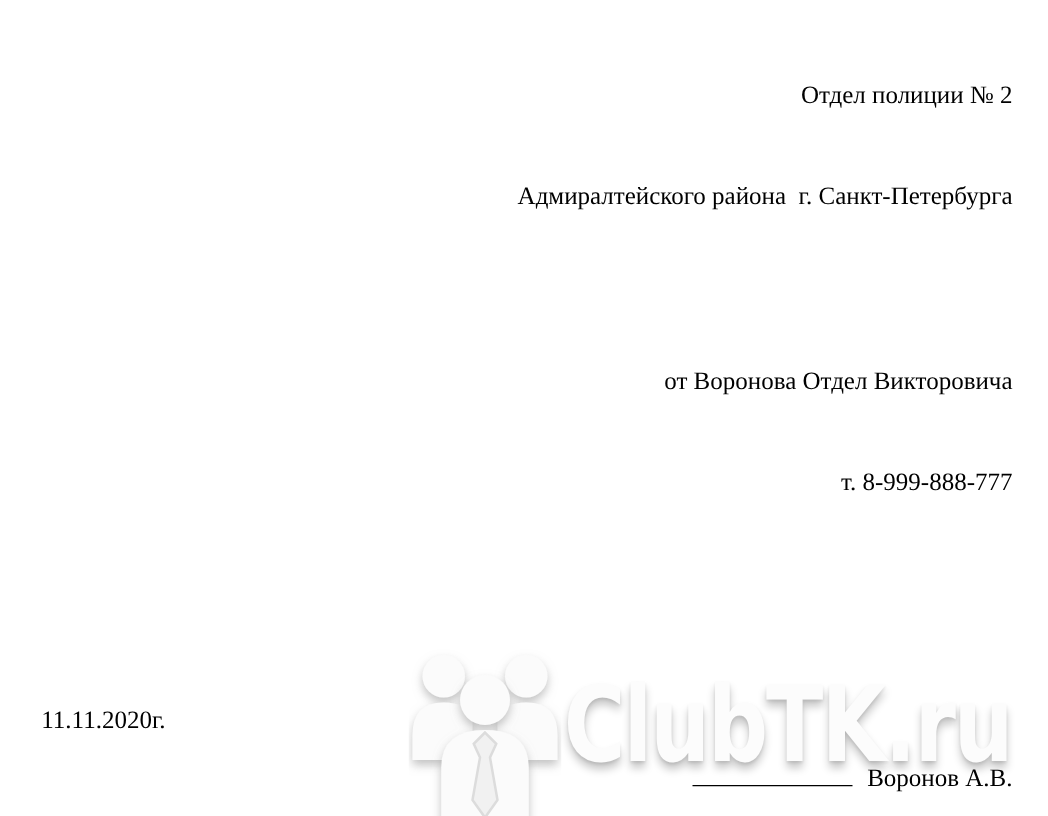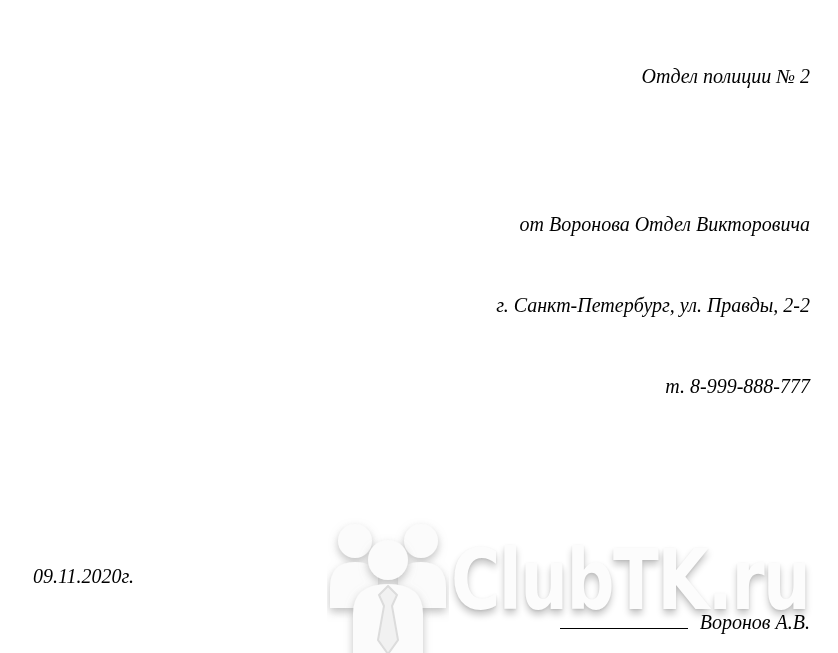--- a/index.html
+++ b/index.html
@@ -31,21 +31,20 @@
     text-shadow:0 5px 8px rgba(0,0,0,0.22),0 1px 3px rgba(0,0,0,0.10);
     transform:scaleX(0.80);
     transform-origin:left top;
   }
   
   .content{
     position:absolute;left:33px;top:0;
     width:777px;height:626px;
     z-index:1;
     font-size:20px;
-    font-style:italic;
   }
   .header{
     padding-top:9px;
     text-align:right;
     line-height:27px;
     white-space:pre-wrap;
   }
   .hdr-group{margin-top:13px;}
   .date{
     position:absolute;left:0;top:564px;
@@ -95,27 +94,27 @@
         </g>
       </svg>
     </span>
     <span class="wm-text">ClubTK.ru</span>
   </div>
 
   <div class="content">
 
     <div class="header">
       <div>Отдел полиции № 2</div>
+      <div>Адмиралтейского района  г. Санкт-Петербурга</div>
       <div class="hdr-group">
         <div>от Воронова Отдел Викторовича</div>
-        <div>г. Санкт-Петербург, ул. Правды, 2-2</div>
         <div>т. 8-999-888-777</div>
       </div>
     </div>
 
-    <div class="date">09.11.2020г.</div>
+    <div class="date">11.11.2020г.</div>
 
     <div class="signature">
       <span class="sig-line"></span><span>Воронов А.В.</span>
     </div>
 
   </div>
 </div>
 
 </body></html>

